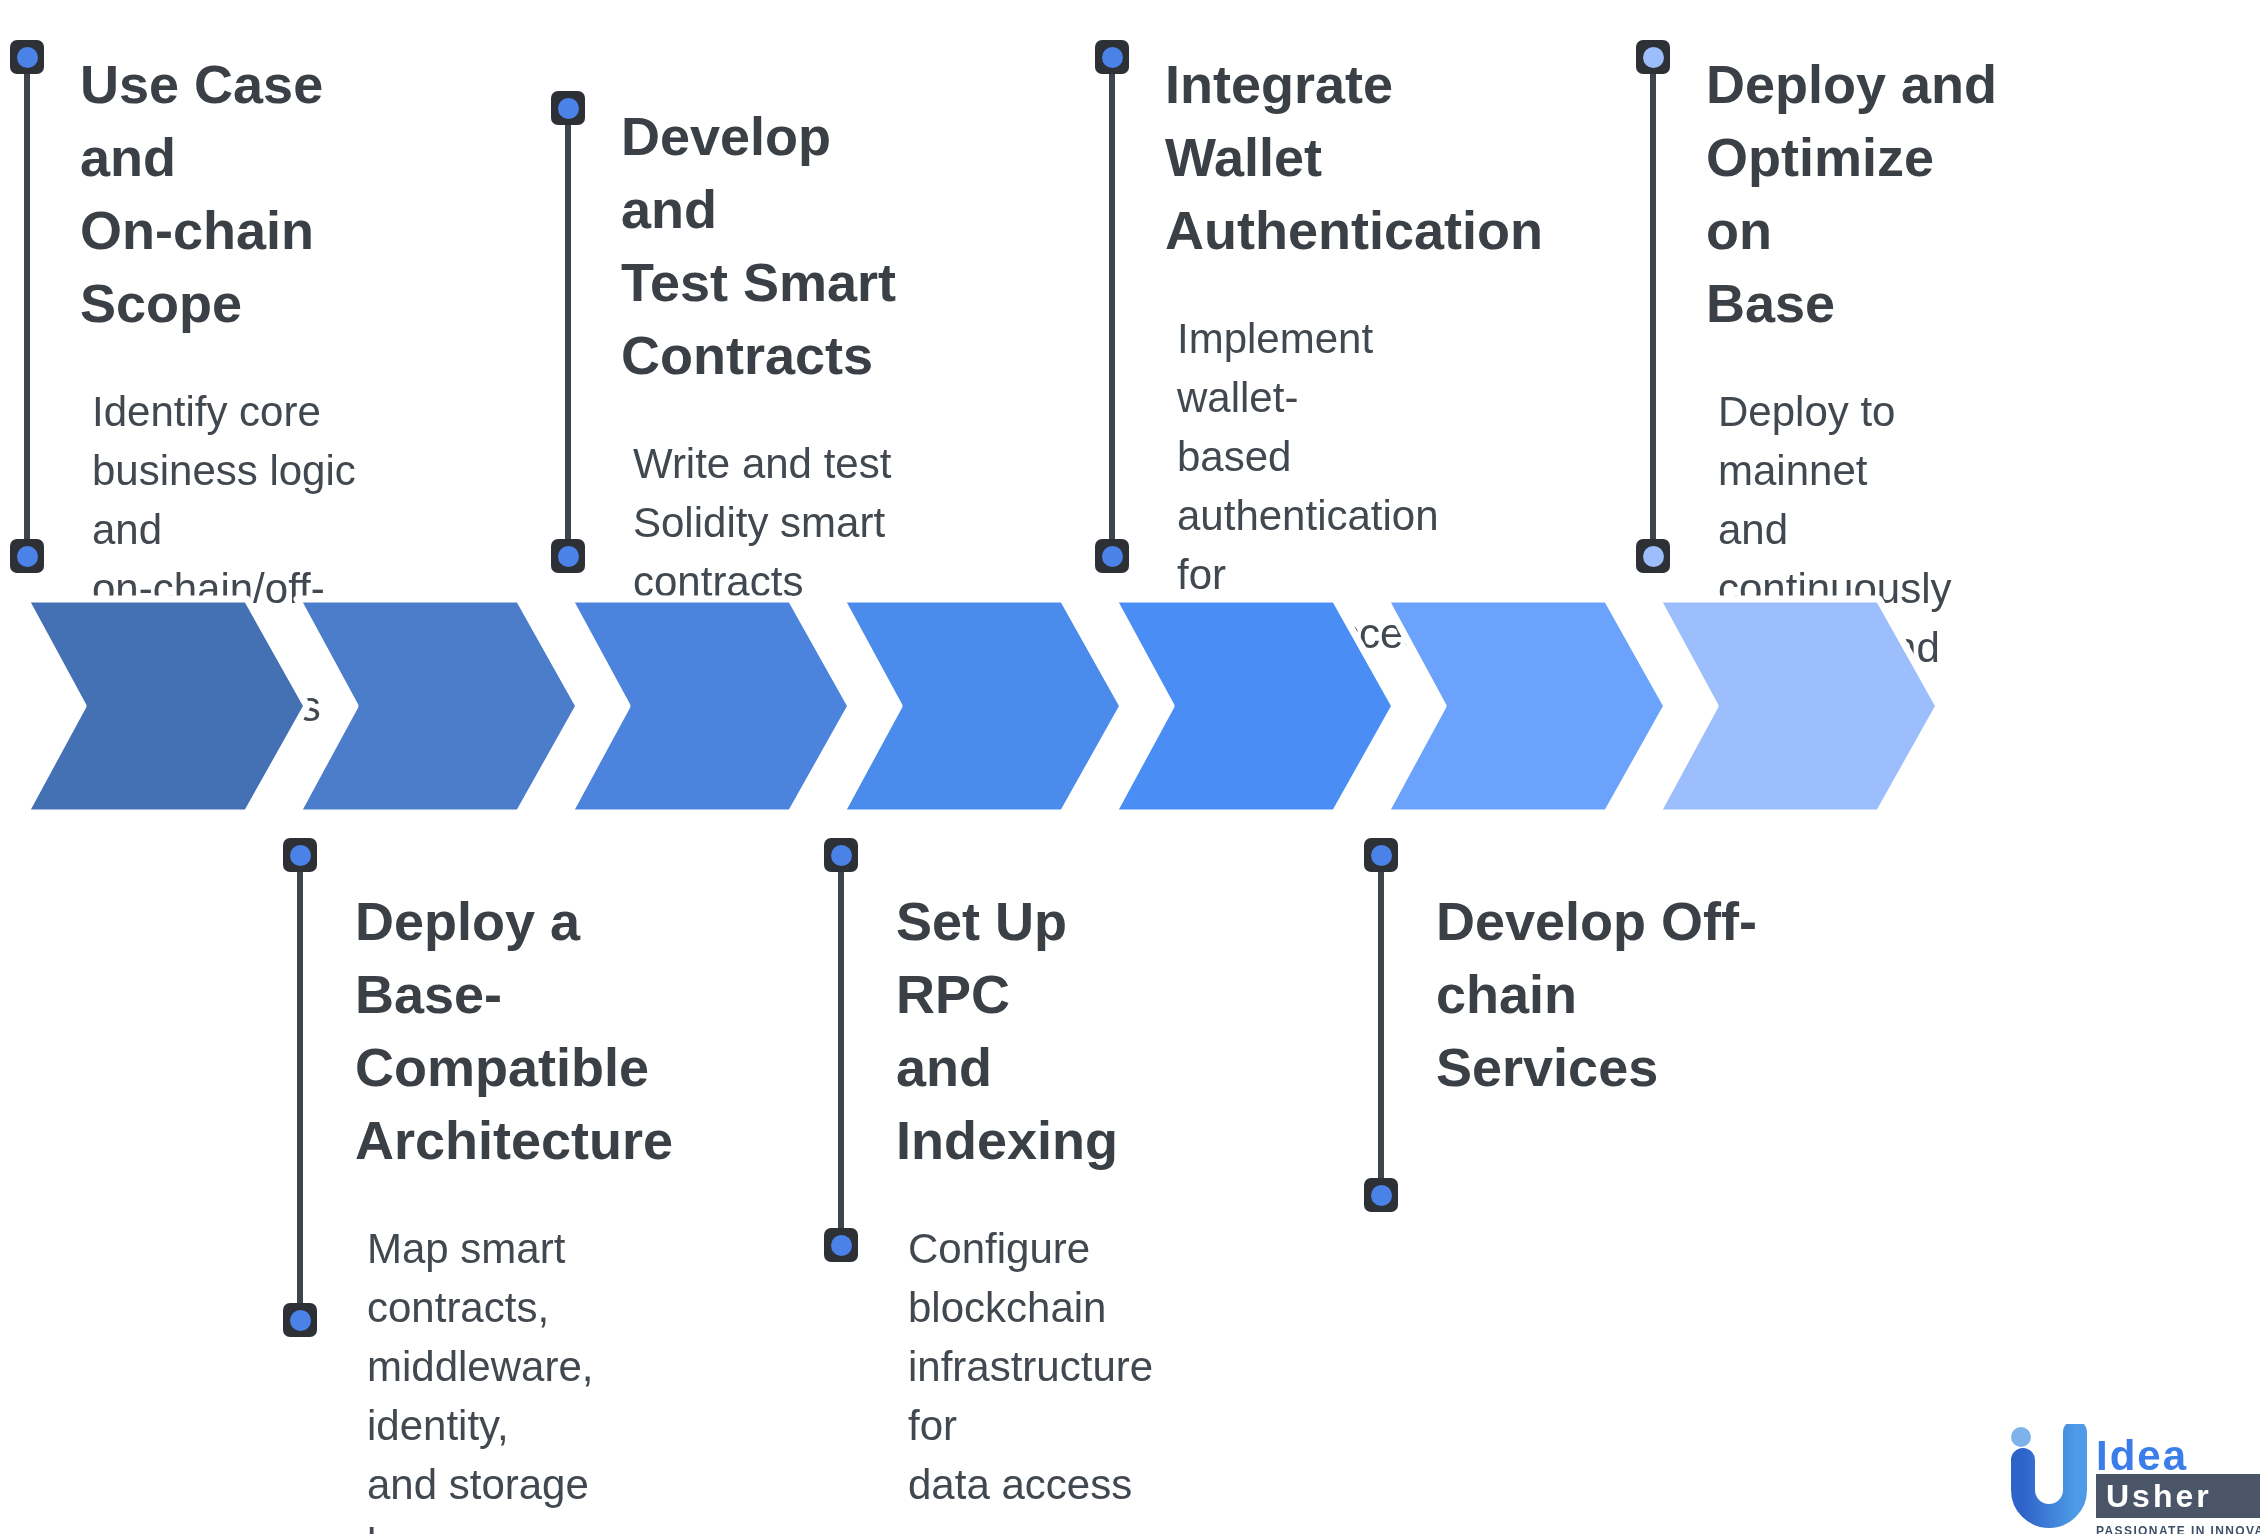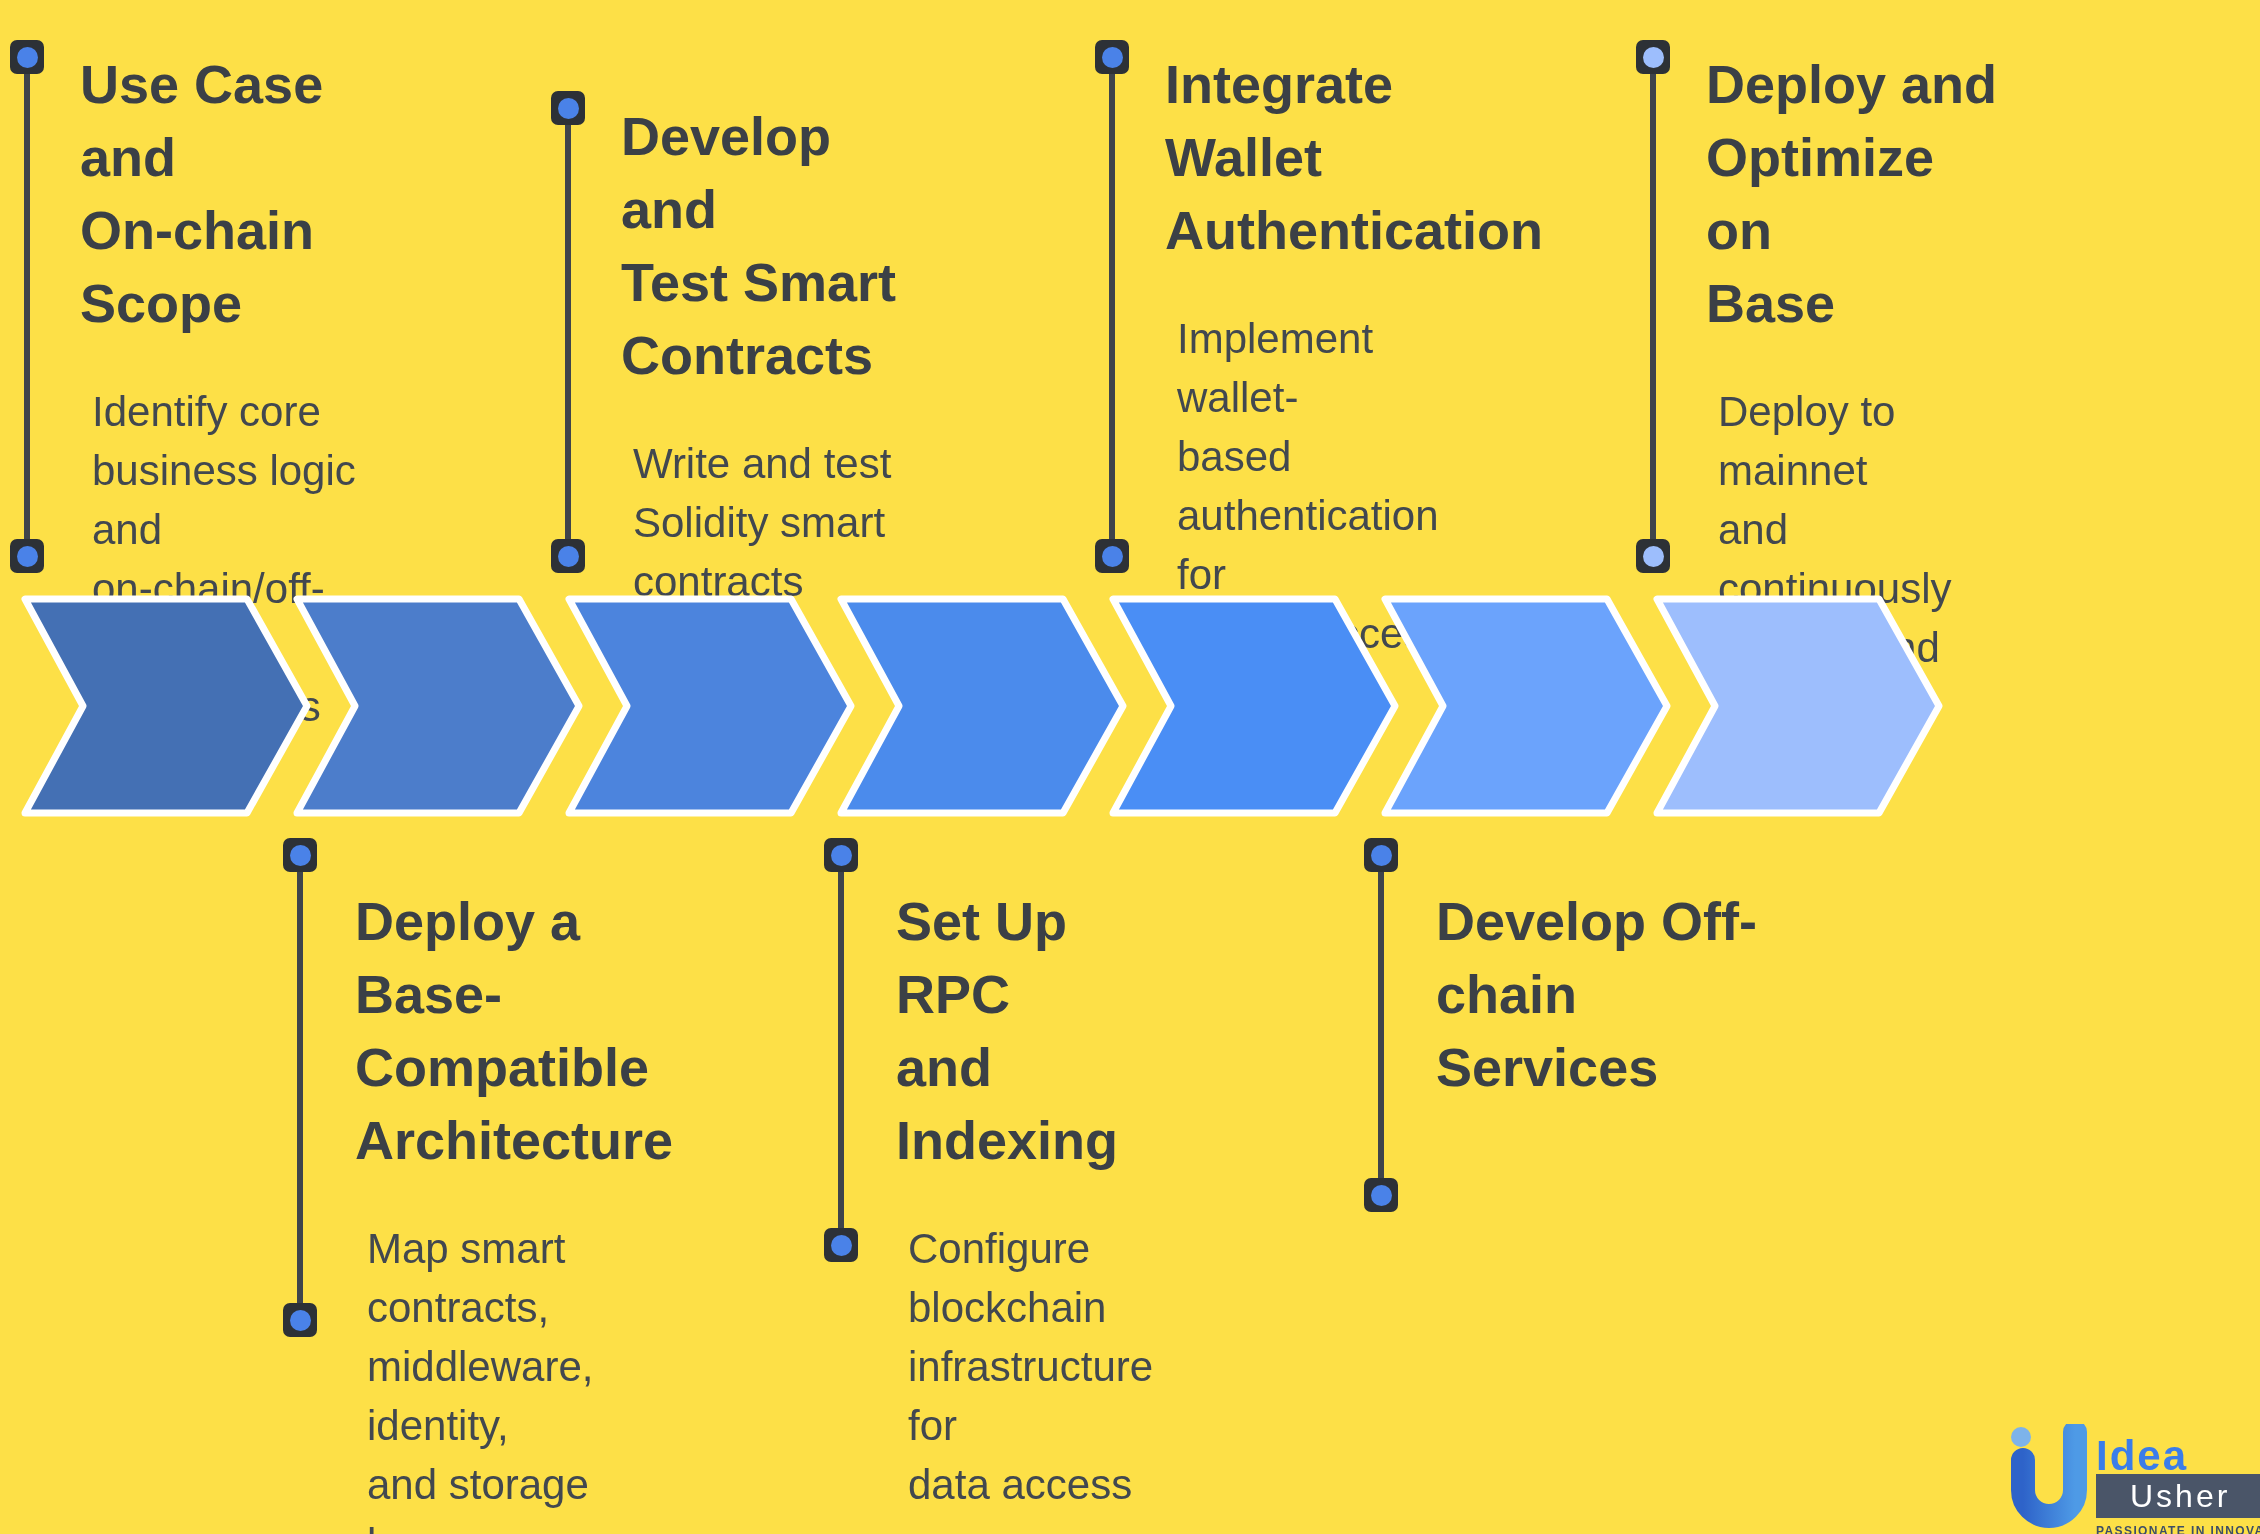--- a/index.html
+++ b/index.html
@@ -1,17 +1,17 @@
 <!DOCTYPE html>
 <html><head>
 <meta charset="utf-8">
 <style>
   html,body{margin:0;padding:0;background:#000;}
   body{font-family:"Liberation Sans", sans-serif;}
-  .canvas{position:relative;width:2260px;height:1534px;background:#fde047;overflow:hidden;}
+  .canvas{position:relative;width:2260px;height:1534px;background:#ffffff;overflow:hidden;}
 
   
   .connector{position:absolute;width:6px;background:#3f444b;}
   .handle{position:absolute;width:34px;height:34px;background:#2d3136;border-radius:7px;
           display:flex;align-items:center;justify-content:center;}
   .dot{width:21px;height:21px;border-radius:50%;background:#4a82e8;}
 
   
   .text-block{position:absolute;}
   .title{font-size:54px;line-height:73px;font-weight:700;color:#3b4046;margin:0 0 42px 0;white-space:pre-line;}
@@ -19,21 +19,21 @@
 
   
   .chevron{position:absolute;top:594px;}
 
   
   .logo{position:absolute;left:2008px;top:1398px;width:252px;height:136px;}
   .logo-u{position:absolute;left:0;top:26px;}
   .logo-idea{position:absolute;left:88px;top:34px;font-size:42px;font-weight:700;color:#3b7de9;letter-spacing:2px;}
   .logo-usher-bar{position:absolute;left:88px;top:76px;width:164px;height:44px;background:#4a5568;
                   display:flex;align-items:center;padding-left:10px;box-sizing:border-box;}
-  .logo-usher-bar span{font-size:32px;font-weight:400;color:#ffffff;letter-spacing:3px;margin-left:24px;}
+  .logo-usher-bar span{font-size:32px;font-weight:700;color:#ffffff;letter-spacing:3px;}
   .logo-tagline{position:absolute;left:88px;top:126px;width:172px;font-size:12px;letter-spacing:1.4px;
                 color:#3d4e66;font-weight:700;white-space:nowrap;}
 </style>
 </head>
 <body>
 
 <div class="canvas">
 
   <div class="connector" style="left:24px;top:57px;height:499px;"></div>
   <div class="handle" style="left:10px;top:40px;">

